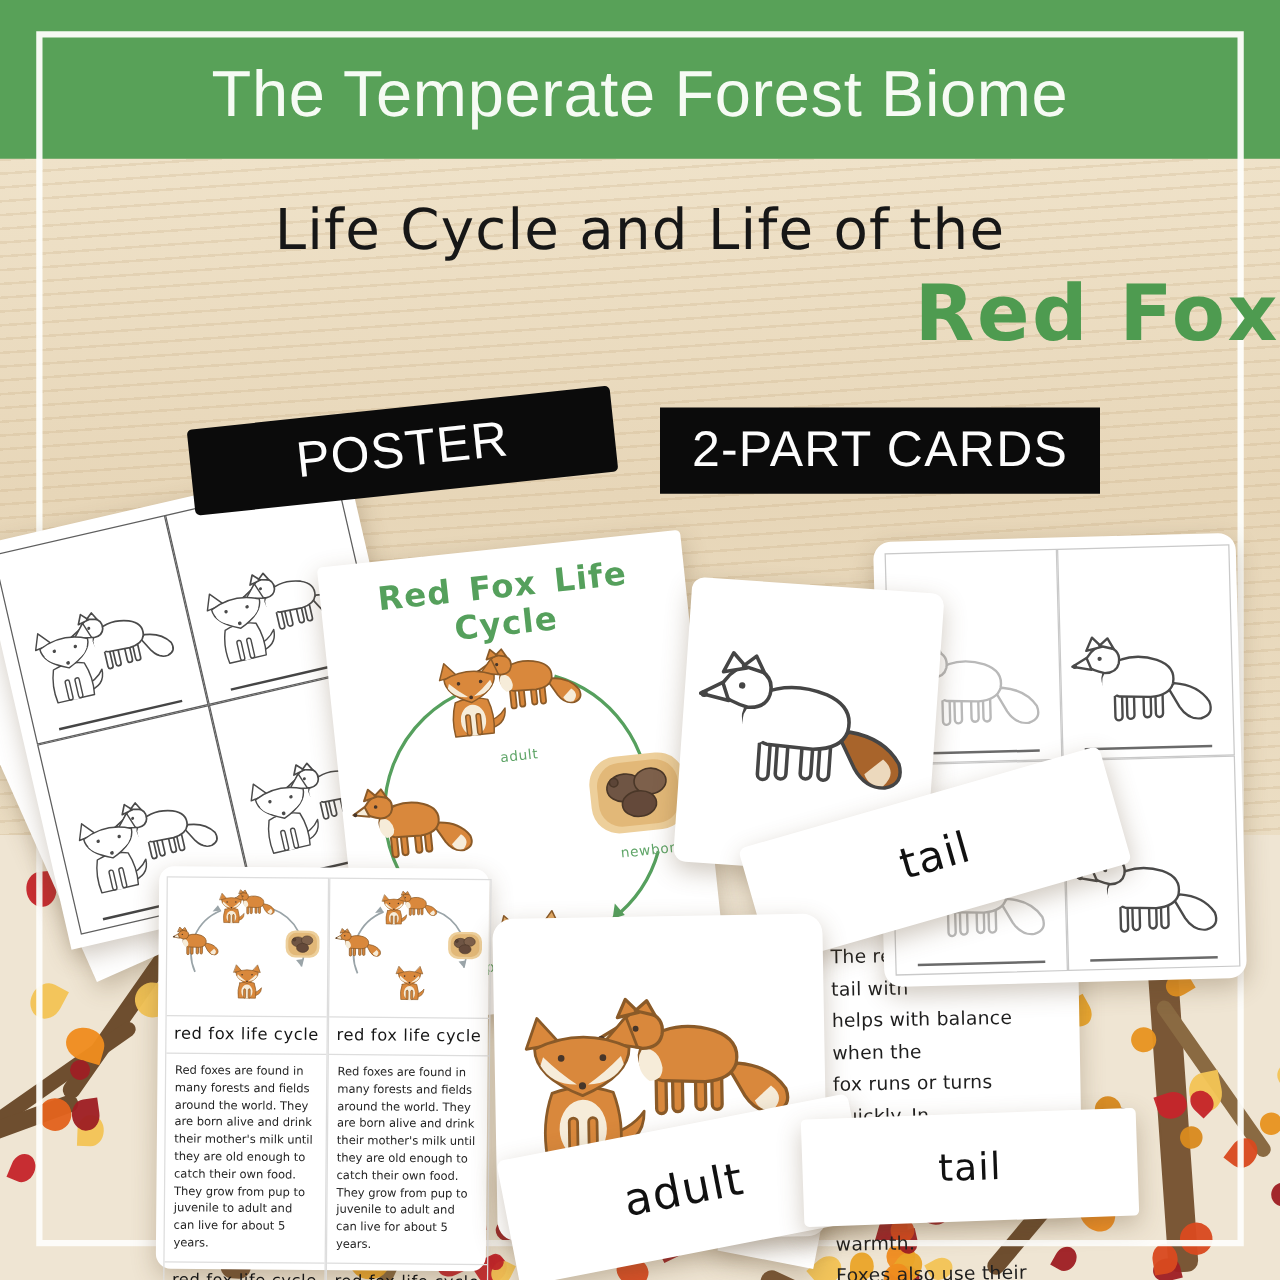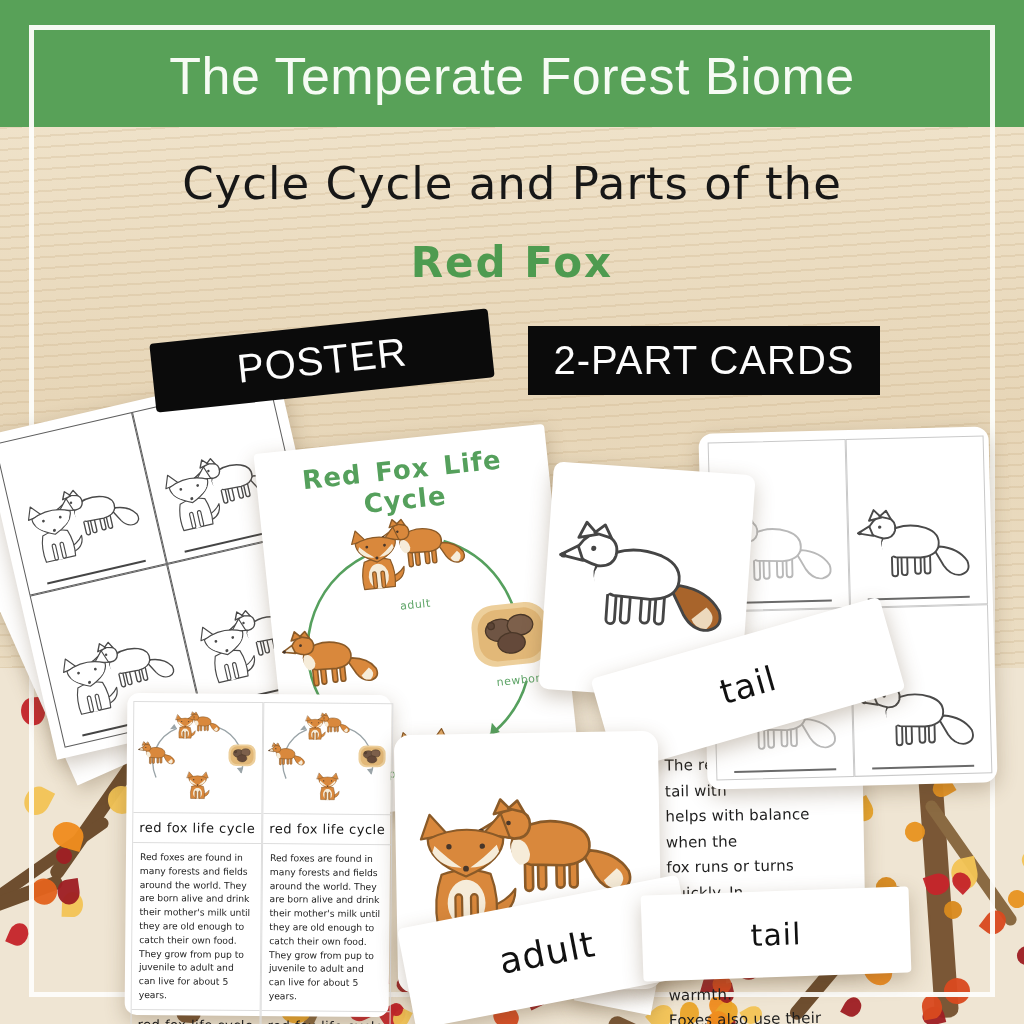--- a/index.html
+++ b/index.html
@@ -17,22 +17,22 @@
         color:#f6fbf4;letter-spacing:.5px}
   .autumn{position:absolute;left:0;top:668px;right:0;bottom:0;background:#efe5d3;z-index:0;overflow:hidden}
   .branch{position:absolute;border-radius:9px}
   .leaf{position:absolute}
   .frame{position:absolute;left:29px;top:25px;right:29px;bottom:27px;
          border:5px solid rgba(253,253,250,.96);z-index:1;pointer-events:none}
 
   
   .heading1{position:absolute;top:157px;width:100%;text-align:center;z-index:1;
             font-size:45px;color:#171717;letter-spacing:1px}
-  .heading2{position:absolute;top:238px;width:100%;text-align:center;z-index:1;
-            font-size:42px;color:#4e9b50;font-weight:bold;letter-spacing:2px}
+  .heading2{position:absolute;top:214px;width:100%;text-align:right;z-index:1;
+            font-size:62px;color:#4e9b50;font-weight:bold;letter-spacing:2px}
   .badge{position:absolute;background:#0b0b0b;color:#fdfdfd;z-index:1;
          font-family:"Liberation Sans",sans-serif;font-size:40px;letter-spacing:1px;
          display:flex;align-items:center;justify-content:center}
   .badge.poster{left:152px;top:326px;width:340px;height:69px}
   .badge.cards4{left:528px;top:326px;width:352px;height:69px}
 
   
   .card{position:absolute;background:#fff;box-shadow:0 7px 20px rgba(96,74,44,.30)}
 
   
@@ -263,21 +263,21 @@
       <div class="leaf" style="left: 651.481px; top: 335.966px; width: 20.9255px; height: 24.6921px; background: rgb(242, 196, 85); border-radius: 62% 62% 62% 0px; transform: rotate(49deg); opacity: 0.96;"></div>
       <div class="leaf" style="left: 494.66px; top: 336.381px; width: 21.8995px; height: 25.8414px; background: rgb(217, 74, 31); border-radius: 62% 62% 62% 0px; transform: rotate(292deg); opacity: 0.96;"></div>
       <div class="leaf" style="left: 712.468px; top: 307.056px; width: 19.4476px; height: 19.4476px; background: rgb(217, 74, 31); border-radius: 50%; transform: rotate(91deg); opacity: 0.96;"></div>
       <div class="leaf" style="left: 398.239px; top: 306.656px; width: 16.9031px; height: 19.9457px; background: rgb(158, 31, 35); border-radius: 62% 62% 62% 0px; transform: rotate(286deg); opacity: 0.96;"></div>
     </div>
   <div class="banner">
     <div class="banner-title">The Temperate Forest Biome</div>
   </div>
   <div class="frame"></div>
 
-  <div class="heading1">Cycle Cycle and Parts of the</div>
+  <div class="heading1">Life Cycle and Life of the</div>
   <div class="heading2">Red Fox</div>
 
   <div class="badge poster">POSTER</div>
   <div class="badge cards4">2-PART CARDS</div>
 
   <div class="card sheet-tl-back"></div>
   <div class="card sheet-tl">
     <div class="grid">
       <div class="cellA">
         <svg class="ol" width="122" height="84">

